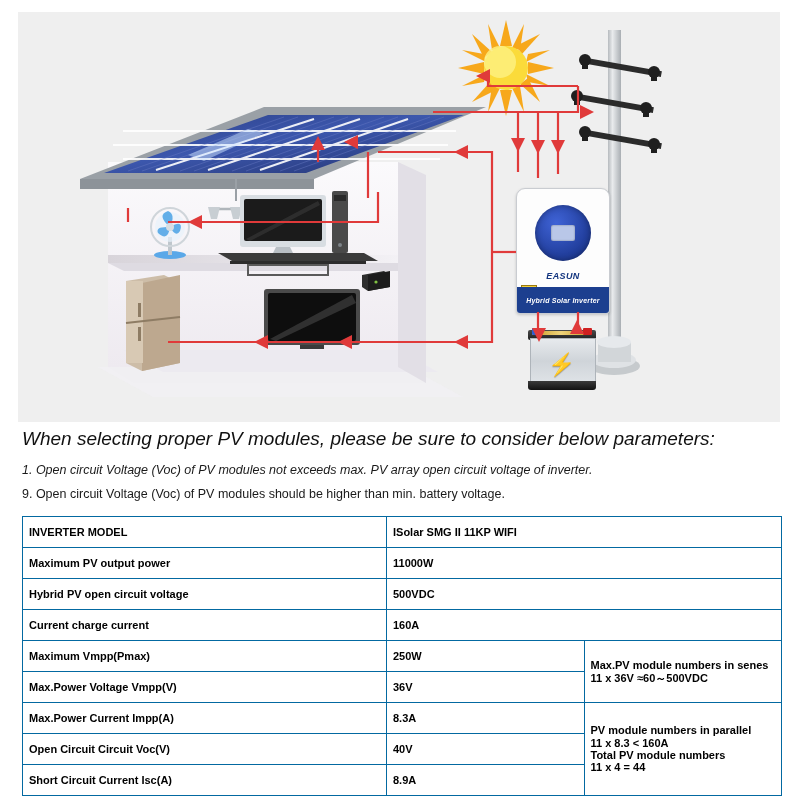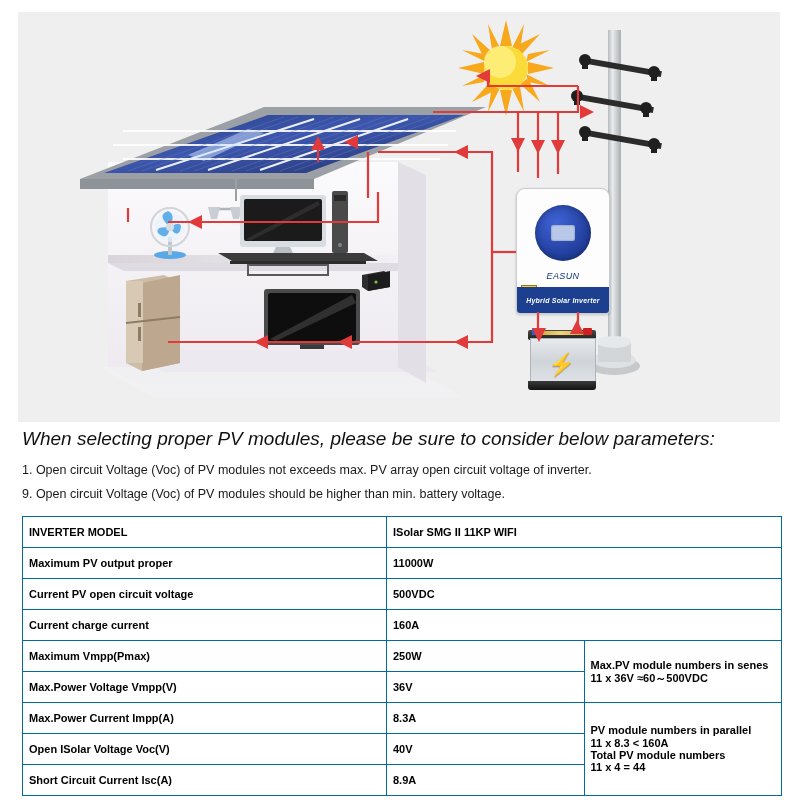--- a/index.html
+++ b/index.html
@@ -41,21 +41,21 @@
     background:radial-gradient(circle at 38% 32%,#3f63d6 0%,#23409f 62%,#16307f 100%);
     box-shadow:inset 0 0 6px rgba(0,0,0,.35);
   }
   .inv-lcd{
     position:absolute;left:50%;top:50%;transform:translate(-50%,-50%);
     width:24px;height:16px;background:#b9c7e8;border-radius:2px;
     box-shadow:inset 0 0 2px rgba(0,0,0,.4);
   }
   .inv-logo{
     position:absolute;left:0;right:0;top:82px;text-align:center;
-    font-size:9px;font-weight:normal;font-style:italic;color:#13357f;
+    font-size:9px;font-weight:bold;font-style:italic;color:#13357f;
     letter-spacing:.4px;
   }
   .inv-band{
     position:absolute;left:0;right:0;bottom:0;height:26px;
     background:#1c3f8f;border-radius:0 0 3px 3px;
     display:flex;align-items:center;justify-content:center;
   }
   .inv-band span{
     color:#fff;font-size:7px;font-style:italic;font-weight:bold;letter-spacing:.2px;
   }
@@ -96,21 +96,21 @@
 
   
   .lead{
     position:absolute;left:22px;top:428px;width:760px;
     font-size:19px;color:#111;letter-spacing:0px;font-style:italic;
   }
   .note{
     position:absolute;left:22px;width:760px;
     font-size:12.5px;color:#1a1a1a;
   }
-  .note1{top:463px;}
+  .note1{top:463px;font-style:italic;}
   .note2{top:487px;}
 
   
   table.spec{
     position:absolute;left:22px;top:516px;width:760px;
     border-collapse:collapse;
     table-layout:fixed;
   }
   table.spec td{
     border:1px solid #0369a1;
@@ -395,25 +395,25 @@
 <div class="note note1">1. Open circuit Voltage (Voc) of PV modules not exceeds max. PV array open circuit voltage of inverter.</div>
 <div class="note note2">9. Open circuit Voltage (Voc) of PV modules should be higher than min. battery voltage.</div>
 
 <table class="spec">
   <tbody>
     <tr>
       <td class="c-label">INVERTER MODEL</td>
       <td class="model" colspan="2">ISolar SMG II 11KP  WIFI</td>
     </tr>
     <tr>
-      <td class="c-label">Maximum PV output proper</td>
+      <td class="c-label">Maximum PV output power</td>
       <td colspan="2">11000W</td>
     </tr>
     <tr>
-      <td class="c-label">Current PV open circuit voltage</td>
+      <td class="c-label">Hybrid PV open circuit voltage</td>
       <td colspan="2">500VDC</td>
     </tr>
     <tr>
       <td class="c-label">Current charge current</td>
       <td colspan="2">160A</td>
     </tr>
     <tr>
       <td class="c-label">Maximum Vmpp(Pmax)</td>
       <td class="c-value">250W</td>
       <td class="c-note" rowspan="2">
@@ -429,21 +429,21 @@
       <td class="c-label">Max.Power Current Impp(A)</td>
       <td class="c-value">8.3A</td>
       <td class="c-note" rowspan="3">
         <span class="nl">PV module numbers in parallel</span>
         <span class="nl">11 x 8.3 &lt; 160A</span>
         <span class="nl">Total PV module numbers</span>
         <span class="nl">11 x 4 = 44</span>
       </td>
     </tr>
     <tr>
-      <td class="c-label">Open ISolar Voltage Voc(V)</td>
+      <td class="c-label">Open Circuit Circuit Voc(V)</td>
       <td class="c-value">40V</td>
     </tr>
     <tr>
       <td class="c-label">Short Circuit Current Isc(A)</td>
       <td class="c-value">8.9A</td>
     </tr>
   </tbody>
 </table>
 
 </body></html>

